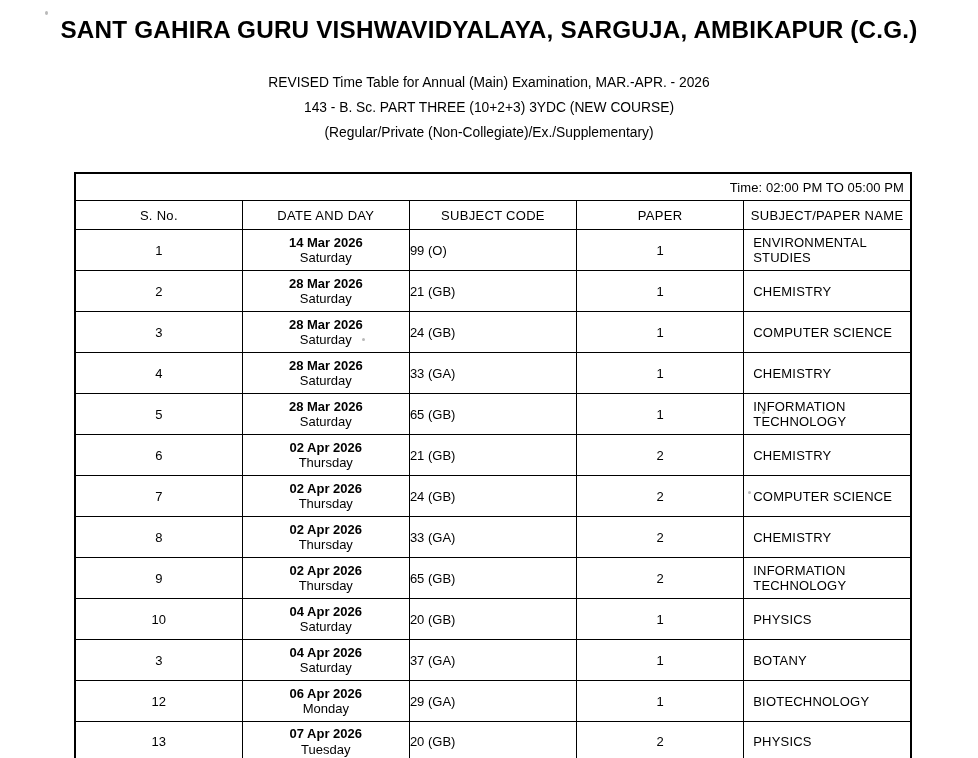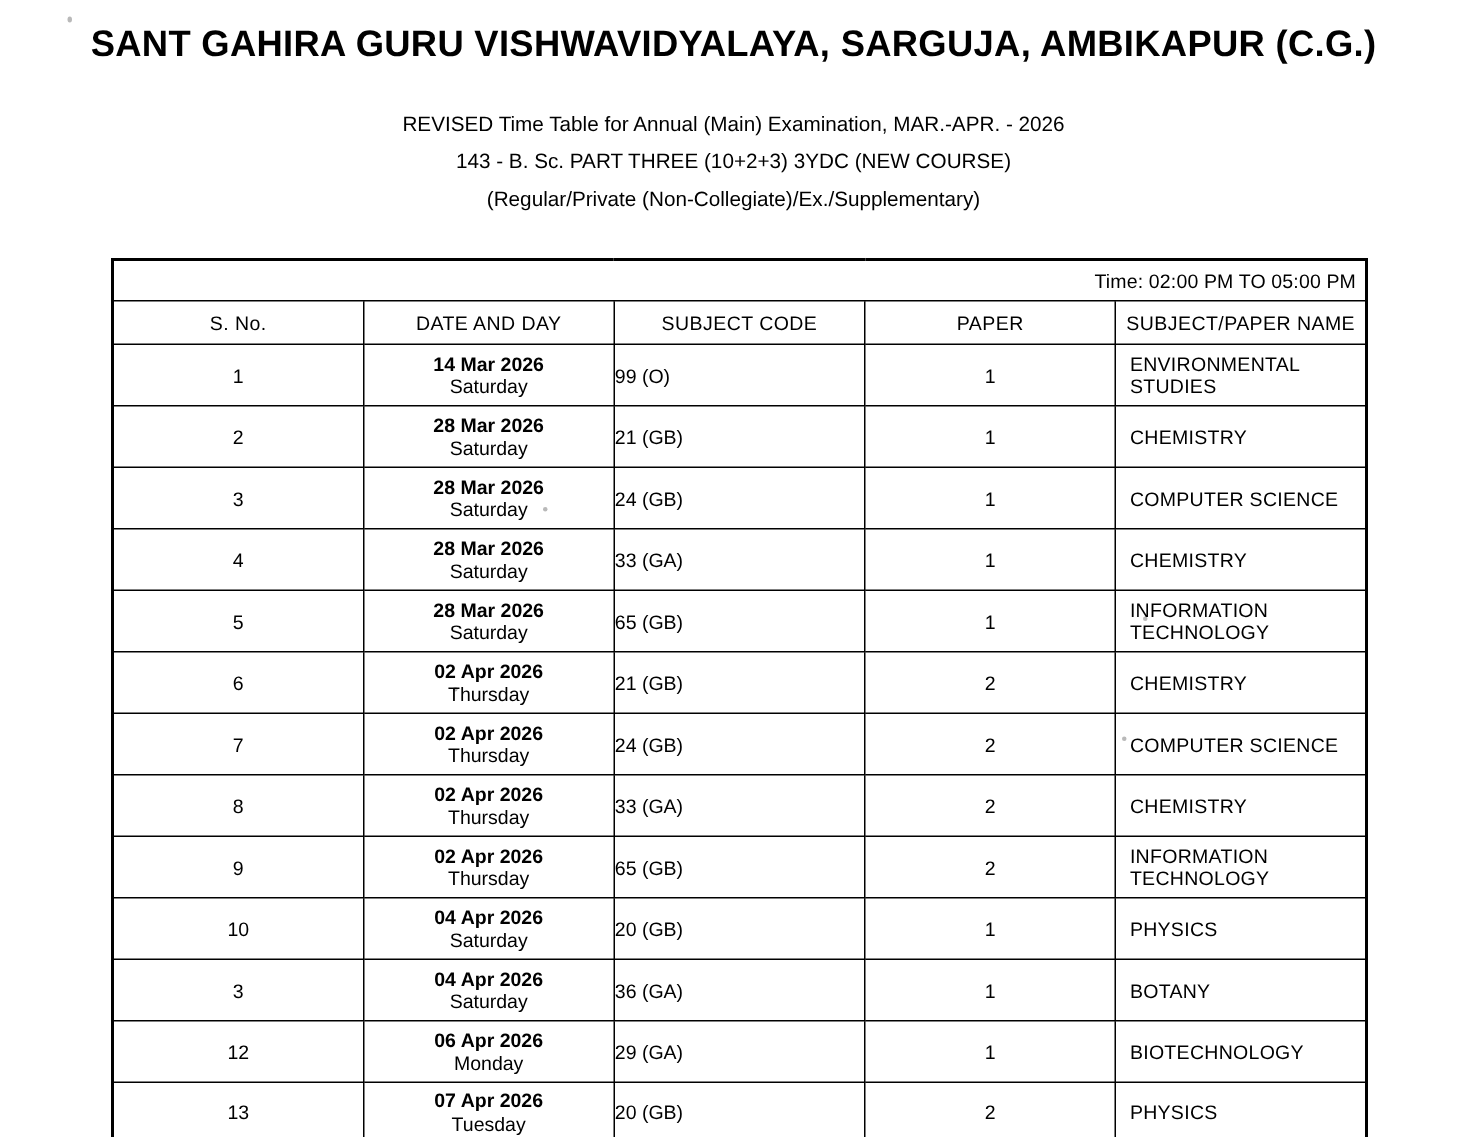--- a/index.html
+++ b/index.html
@@ -250,21 +250,21 @@
             <td class="c-code">20 (GB)</td>
             <td class="c-paper">1</td>
             <td class="c-name">PHYSICS</td>
           </tr>
           <tr>
             <td class="c-sno">3</td>
             <td class="c-date">
               <span class="date-line1">04 Apr 2026</span>
               <span class="date-line2">Saturday</span>
             </td>
-            <td class="c-code">36 (GA)</td>
+            <td class="c-code">37 (GA)</td>
             <td class="c-paper">1</td>
             <td class="c-name">BOTANY</td>
           </tr>
           <tr>
             <td class="c-sno">12</td>
             <td class="c-date">
               <span class="date-line1">06 Apr 2026</span>
               <span class="date-line2">Monday</span>
             </td>
             <td class="c-code">29 (GA)</td>

